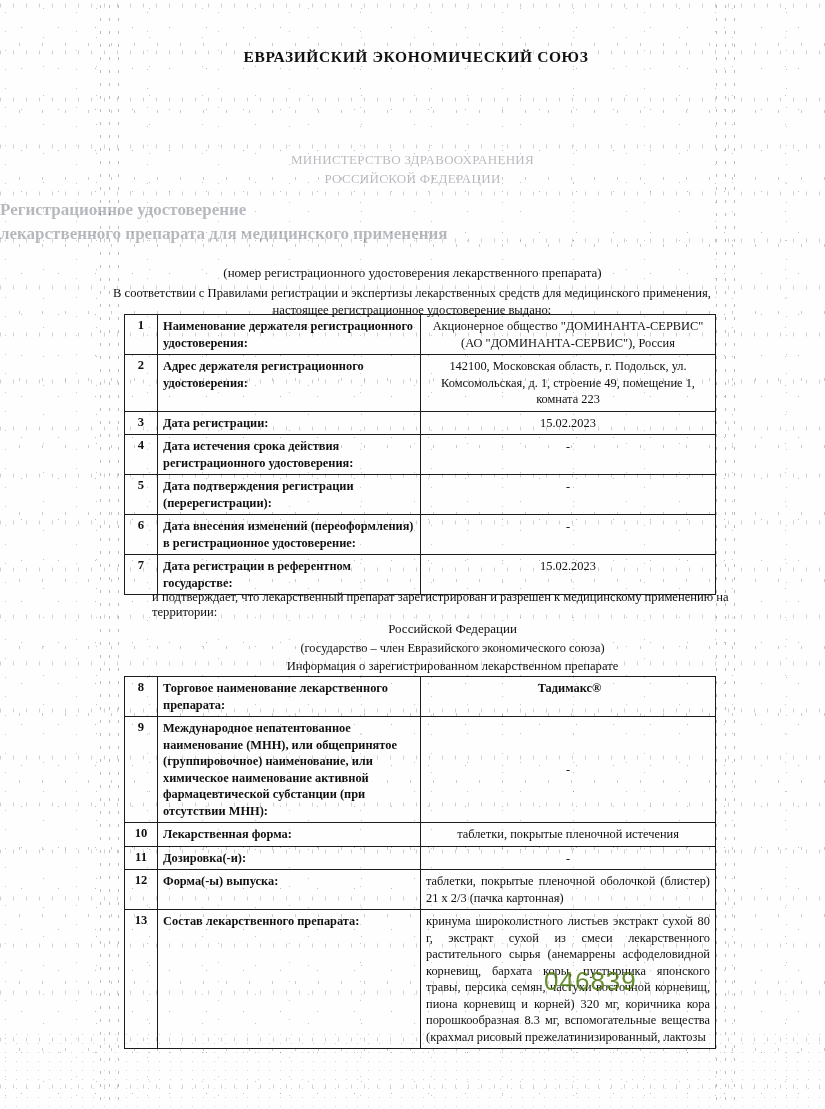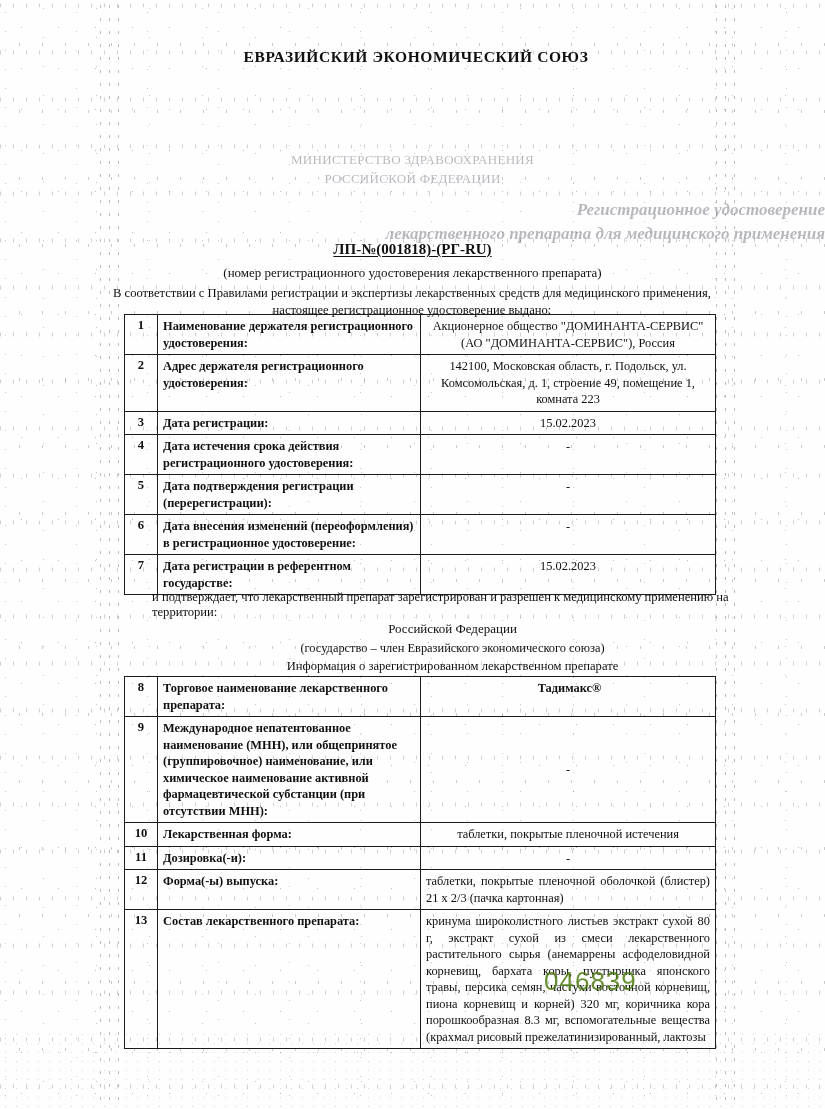--- a/index.html
+++ b/index.html
@@ -84,25 +84,24 @@
     left: 0; right: 0;
     text-align: center;
     font-size: 13px;
     line-height: 19px;
     letter-spacing: .3px;
   }
   .doc-title {
     position: absolute;
     top: 198px;
     left: 0; right: 0;
-    text-align: right;
+    text-align: left;
     font-weight: bold;
     font-size: 17px;
     line-height: 24px;
-    font-style: italic;
   }
   .reg-number {
     position: absolute;
     top: 241px;
     left: 0; right: 0;
     text-align: center;
     font-weight: bold;
     font-size: 15px;
     text-decoration: underline;
     text-underline-offset: 2px;
@@ -224,21 +223,20 @@
   <div class="ministry faded">
     <div>МИНИСТЕРСТВО ЗДРАВООХРАНЕНИЯ</div>
     <div>РОССИЙСКОЙ ФЕДЕРАЦИИ</div>
   </div>
 
   <div class="doc-title faded">
     <div>Регистрационное удостоверение</div>
     <div>лекарственного препарата для медицинского применения</div>
   </div>
 
-  <div class="reg-number">ЛП-№(001818)-(РГ-RU)</div>
   <div class="reg-caption">(номер регистрационного удостоверения лекарственного препарата)</div>
   <div class="intro">В соответствии с Правилами регистрации и экспертизы лекарственных средств для медицинского применения, настоящее регистрационное удостоверение выдано:</div>
 
   <table class="tbl tbl1">
     <tbody>
       <tr>
         <td class="c-num">1</td>
         <td class="c-label">Наименование держателя регистрационного удостоверения:</td>
         <td class="c-value">Акционерное общество "ДОМИНАНТА-СЕРВИС" (АО "ДОМИНАНТА-СЕРВИС"), Россия</td>
       </tr>

